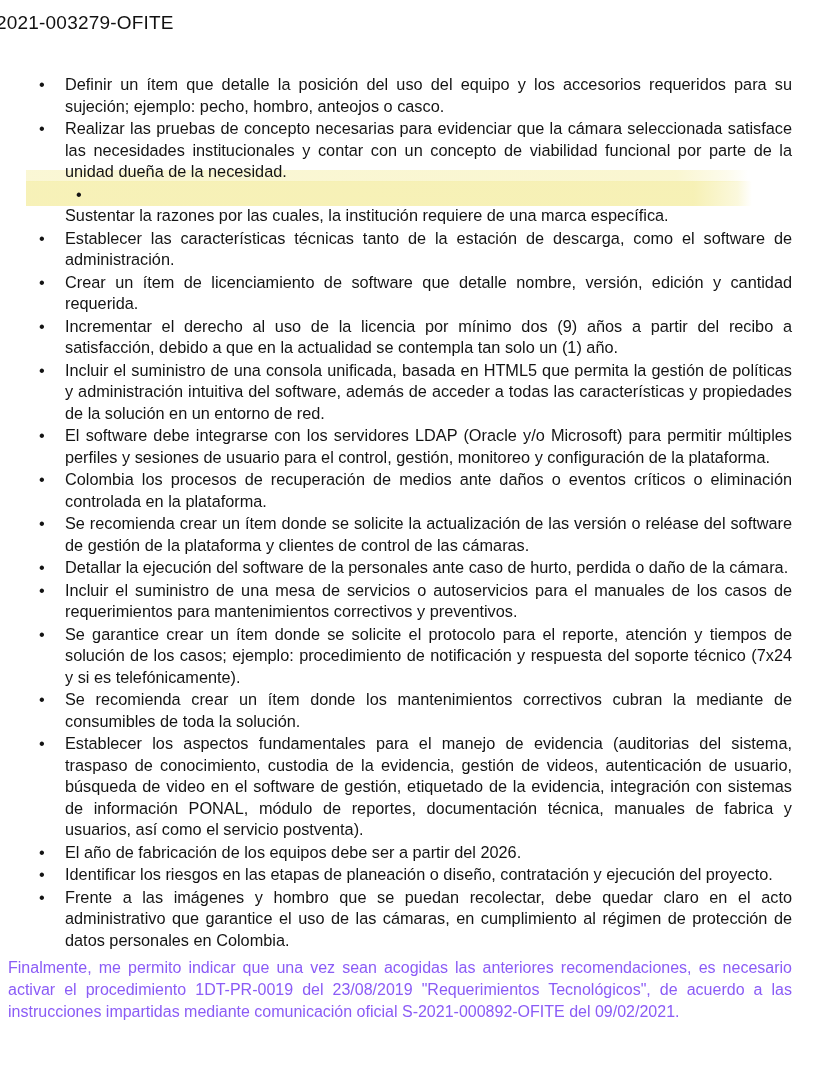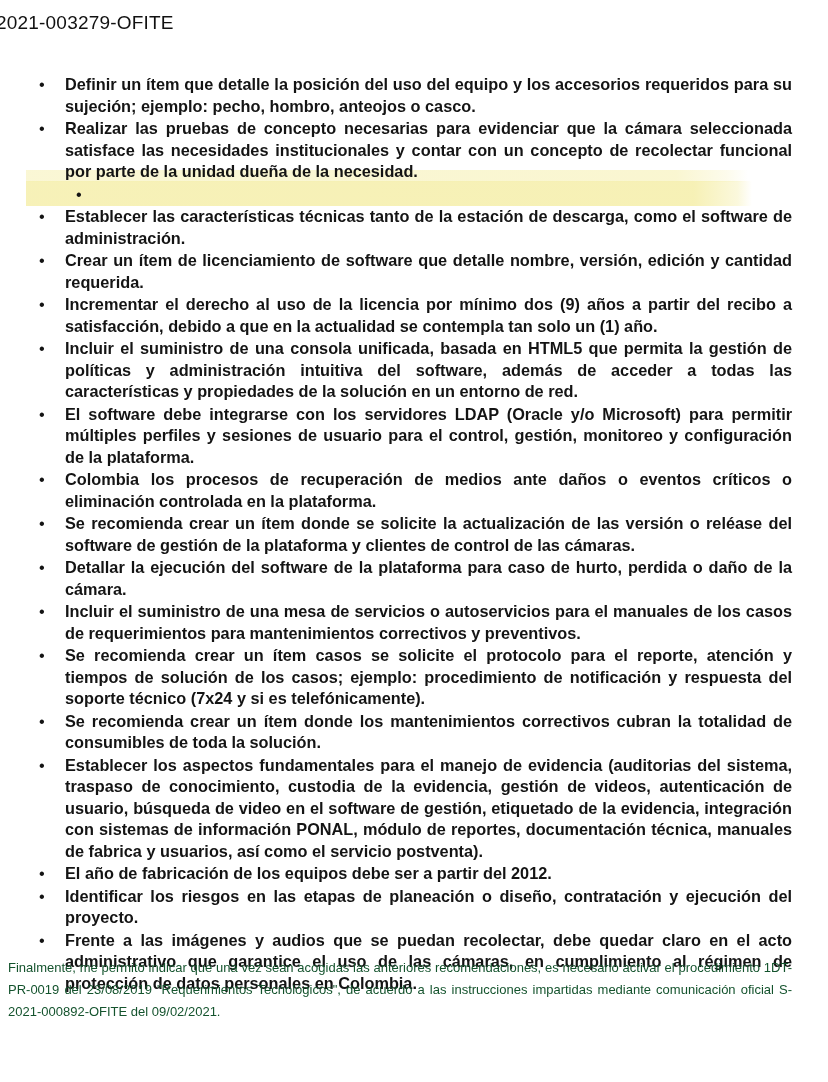--- a/index.html
+++ b/index.html
@@ -57,21 +57,20 @@
     left: 11px;
     top: 0;
     font-size: 16.3px;
     line-height: 21.5px;
     color: #141414;
   }
 
   
   li.bullet-item .txt {
     display: block;
-    font-weight: bold;
   }
 
   
   li.highlighted {
     position: relative;
   }
   li.highlighted::before {
     content: "";
     position: absolute;
     left: -2px;
@@ -107,45 +106,45 @@
         rgba(246,240,178,0) 100%);
     pointer-events: none;
   }
 
   
   .closing-paragraph {
     position: absolute;
     top: 957px;
     left: 8px;
     width: 784px;
-    font-size: 13px;
+    font-size: 16px;
     line-height: 22px;
     text-align: justify;
     text-justify: inter-word;
-    color: #14532d;
+    color: #8b5cf6;
   }
 </style>
 </head>
 <body>
 
 <div class="doc-header">2021-003279-OFITE</div>
 
 <div class="marker-bleed"></div>
 
 <div class="doc-body">
   <ul class="bullet-list">
       <li class="bullet-item">
         <span class="bullet-mark">•</span>
         <span class="txt">Definir un ítem que detalle la posición del uso del equipo y los accesorios requeridos para su sujeción; ejemplo: pecho, hombro, anteojos o casco.</span>
       </li>
       <li class="bullet-item">
         <span class="bullet-mark">•</span>
-        <span class="txt">Realizar las pruebas de concepto necesarias para evidenciar que la cámara seleccionada satisface las necesidades institucionales y contar con un concepto de recolectar funcional por parte de la unidad dueña de la necesidad.</span>
-      </li>
-      <li class="bullet-item highlighted"><span class="bullet-mark">•</span></li>
+        <span class="txt">Realizar las pruebas de concepto necesarias para evidenciar que la cámara seleccionada satisface las necesidades institucionales y contar con un concepto de viabilidad funcional por parte de la unidad dueña de la necesidad.</span>
+      </li>
+      <li class="bullet-item highlighted"><span class="bullet-mark">•</span><span class="txt">Sustentar la razones por las cuales, la institución requiere de una marca específica.</span></li>
       <li class="bullet-item">
         <span class="bullet-mark">•</span>
         <span class="txt">Establecer las características técnicas tanto de la estación de descarga, como el software de administración.</span>
       </li>
       <li class="bullet-item">
         <span class="bullet-mark">•</span>
         <span class="txt">Crear un ítem de licenciamiento de software que detalle nombre, versión, edición y cantidad requerida.</span>
       </li>
       <li class="bullet-item">
         <span class="bullet-mark">•</span>
@@ -162,46 +161,46 @@
       <li class="bullet-item">
         <span class="bullet-mark">•</span>
         <span class="txt">Colombia los procesos de recuperación de medios ante daños o eventos críticos o eliminación controlada en la plataforma.</span>
       </li>
       <li class="bullet-item">
         <span class="bullet-mark">•</span>
         <span class="txt">Se recomienda crear un ítem donde se solicite la actualización de las versión o reléase del software de gestión de la plataforma y clientes de control de las cámaras.</span>
       </li>
       <li class="bullet-item">
         <span class="bullet-mark">•</span>
-        <span class="txt">Detallar la ejecución del software de la plataforma para caso de hurto, perdida o daño de la cámara.</span>
+        <span class="txt">Detallar la ejecución del software de la personales ante caso de hurto, perdida o daño de la cámara.</span>
       </li>
       <li class="bullet-item">
         <span class="bullet-mark">•</span>
         <span class="txt">Incluir el suministro de una mesa de servicios o autoservicios para el manuales de los casos de requerimientos para mantenimientos correctivos y preventivos.</span>
       </li>
       <li class="bullet-item">
         <span class="bullet-mark">•</span>
-        <span class="txt">Se recomienda crear un ítem casos se solicite el protocolo para el reporte, atención y tiempos de solución de los casos; ejemplo: procedimiento de notificación y respuesta del soporte técnico (7x24 y si es telefónicamente).</span>
-      </li>
-      <li class="bullet-item">
-        <span class="bullet-mark">•</span>
-        <span class="txt">Se recomienda crear un ítem donde los mantenimientos correctivos cubran la totalidad de consumibles de toda la solución.</span>
+        <span class="txt">Se garantice crear un ítem donde se solicite el protocolo para el reporte, atención y tiempos de solución de los casos; ejemplo: procedimiento de notificación y respuesta del soporte técnico (7x24 y si es telefónicamente).</span>
+      </li>
+      <li class="bullet-item">
+        <span class="bullet-mark">•</span>
+        <span class="txt">Se recomienda crear un ítem donde los mantenimientos correctivos cubran la mediante de consumibles de toda la solución.</span>
       </li>
       <li class="bullet-item">
         <span class="bullet-mark">•</span>
         <span class="txt">Establecer los aspectos fundamentales para el manejo de evidencia (auditorias del sistema, traspaso de conocimiento, custodia de la evidencia, gestión de videos, autenticación de usuario, búsqueda de video en el software de gestión, etiquetado de la evidencia, integración con sistemas de información PONAL, módulo de reportes, documentación técnica, manuales de fabrica y usuarios, así como el servicio postventa).</span>
       </li>
       <li class="bullet-item">
         <span class="bullet-mark">•</span>
-        <span class="txt">El año de fabricación de los equipos debe ser a partir del 2012.</span>
+        <span class="txt">El año de fabricación de los equipos debe ser a partir del 2026.</span>
       </li>
       <li class="bullet-item">
         <span class="bullet-mark">•</span>
         <span class="txt">Identificar los riesgos en las etapas de planeación o diseño, contratación y ejecución del proyecto.</span>
       </li>
       <li class="bullet-item">
         <span class="bullet-mark">•</span>
-        <span class="txt">Frente a las imágenes y audios que se puedan recolectar, debe quedar claro en el acto administrativo que garantice el uso de las cámaras, en cumplimiento al régimen de protección de datos personales en Colombia.</span>
+        <span class="txt">Frente a las imágenes y hombro que se puedan recolectar, debe quedar claro en el acto administrativo que garantice el uso de las cámaras, en cumplimiento al régimen de protección de datos personales en Colombia.</span>
       </li>
     </ul>
 </div>
 
 <div class="closing-paragraph">Finalmente, me permito indicar que una vez sean acogidas las anteriores recomendaciones, es necesario activar el procedimiento 1DT-PR-0019 del 23/08/2019 "Requerimientos Tecnológicos", de acuerdo a las instrucciones impartidas mediante comunicación oficial S-2021-000892-OFITE del 09/02/2021.</div>
 
 </body></html>

